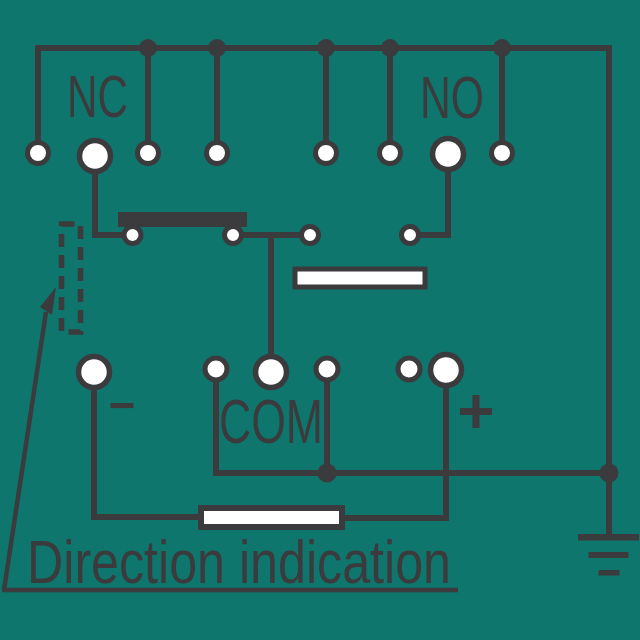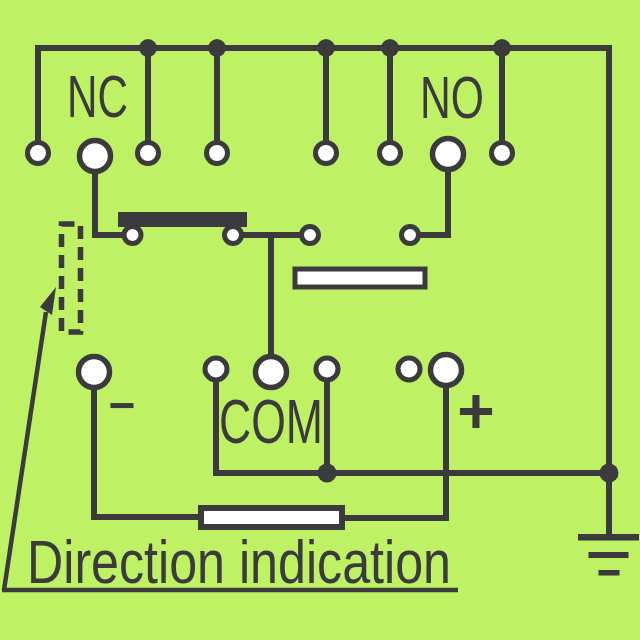--- a/index.html
+++ b/index.html
@@ -4,21 +4,21 @@
 <style>
   html, body {
     margin: 0;
     padding: 0;
     background: #ffffff;
   }
   .stage {
     position: relative;
     width: 640px;
     height: 640px;
-    background: #bef264;
+    background: #0f766e;
     overflow: hidden;
     text-align: center;
   }
   svg {
     display: block;
   }
   .wire {
     fill: none;
     stroke: #3b3b3d;
     stroke-width: 6;

